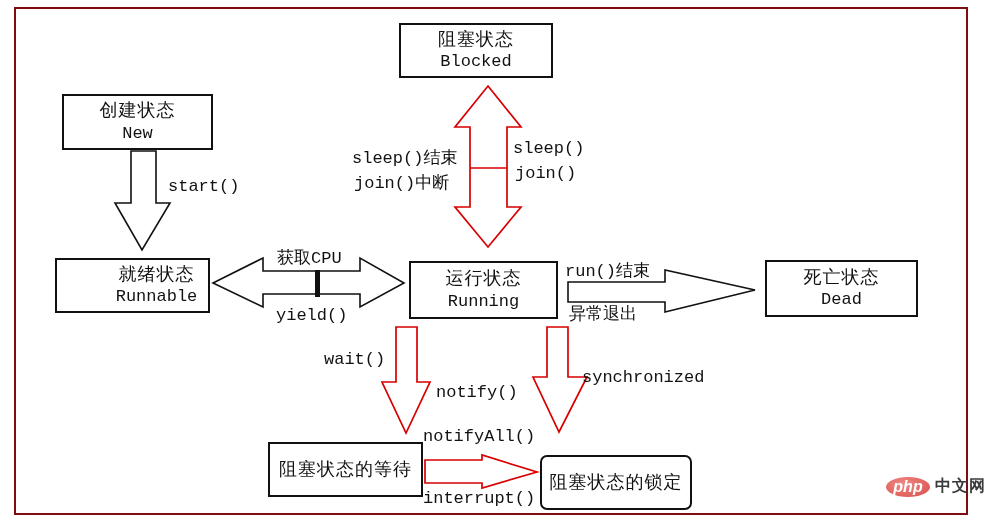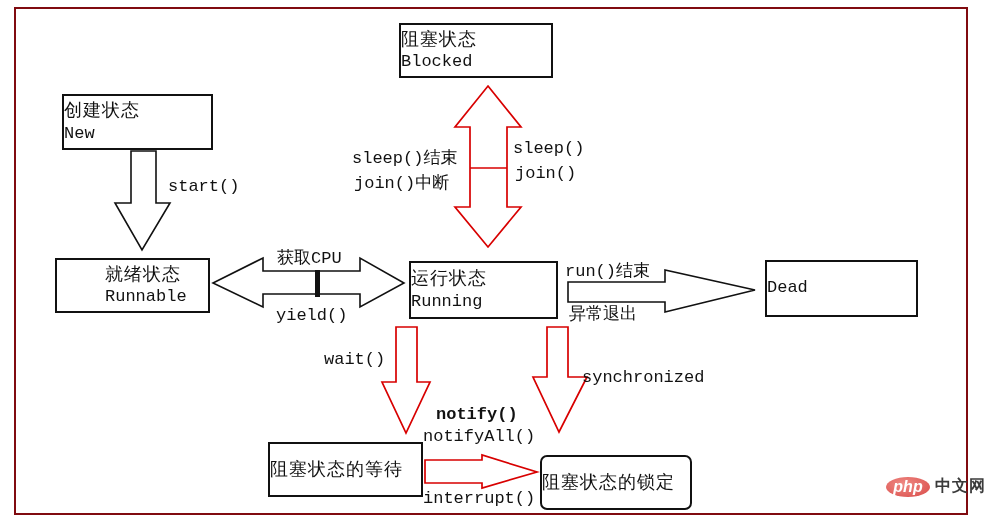--- a/index.html
+++ b/index.html
@@ -14,21 +14,21 @@
     position:relative;width:990px;height:521px;background:#ffffff;overflow:hidden;
     font-family:"Liberation Serif","DejaVu Serif",serif;
   }
   .frame{
     position:absolute;left:14px;top:7px;width:954px;height:508px;
     box-sizing:border-box;border:2px solid var(--maroon);
   }
   .arrow-layer{position:absolute;left:0;top:0;width:990px;height:521px;}
   .box{
     position:absolute;box-sizing:border-box;border:2px solid var(--ink);
-    background:#ffffff;color:var(--ink);
+    background:#ffffff;text-align:center;color:var(--ink);
     display:flex;flex-direction:column;justify-content:center;line-height:1.35;
   }
   .box .cn{font-size:18px;letter-spacing:1px;}
   .box .en{font-size:17px;font-family:"Liberation Mono","DejaVu Sans Mono",monospace;}
   .box.single{font-size:18px;letter-spacing:0.5px;}
   .lbl{
     position:absolute;white-space:nowrap;color:var(--ink);font-size:17px;
     font-family:"Liberation Mono","DejaVu Sans Mono",monospace;
   }
   .wm{position:absolute;left:886px;top:476px;display:flex;align-items:center;}
@@ -84,20 +84,21 @@
     <div class="cn">就绪状态</div>
     <div class="en">Runnable</div>
   </div>
 
   <div class="box" style="left:409px;top:261px;width:149px;height:58px;">
     <div class="cn">运行状态</div>
     <div class="en">Running</div>
   </div>
 
   <div class="box" style="left:765px;top:260px;width:153px;height:57px;">
+    <div class="cn">死亡状态</div>
     <div class="en">Dead</div>
   </div>
 
   <div class="box single" style="left:268px;top:442px;width:155px;height:55px;">
     <div class="cn">阻塞状态的等待</div>
   </div>
 
   <div class="box single" style="left:540px;top:455px;width:152px;height:55px;border-radius:7px;">
     <div class="cn">阻塞状态的锁定</div>
   </div>
@@ -106,21 +107,21 @@
   <div class="lbl" style="left:277px;top:246px;">获取CPU</div>
   <div class="lbl" style="left:276px;top:306px;">yield()</div>
   <div class="lbl" style="left:352px;top:146px;">sleep()结束</div>
   <div class="lbl" style="left:354px;top:171px;">join()中断</div>
   <div class="lbl" style="left:513px;top:139px;">sleep()</div>
   <div class="lbl" style="left:515px;top:164px;">join()</div>
   <div class="lbl" style="left:565px;top:259px;">run()结束</div>
   <div class="lbl" style="left:569px;top:302px;">异常退出</div>
   <div class="lbl" style="left:324px;top:350px;">wait()</div>
   <div class="lbl" style="left:582px;top:368px;">synchronized</div>
-  <div class="lbl" style="left:436px;top:405px;font-weight:bold;">notify()</div>
+  <div class="lbl" style="left:436px;top:383px;">notify()</div>
   <div class="lbl" style="left:423px;top:489px;">interrupt()</div>
   <div class="lbl" style="left:423px;top:427px;">notifyAll()</div>
 
   <div class="wm">
     <span class="wm-badge">php</span>
     <span class="wm-site">中文网</span>
   </div>
 
 </div>
 

